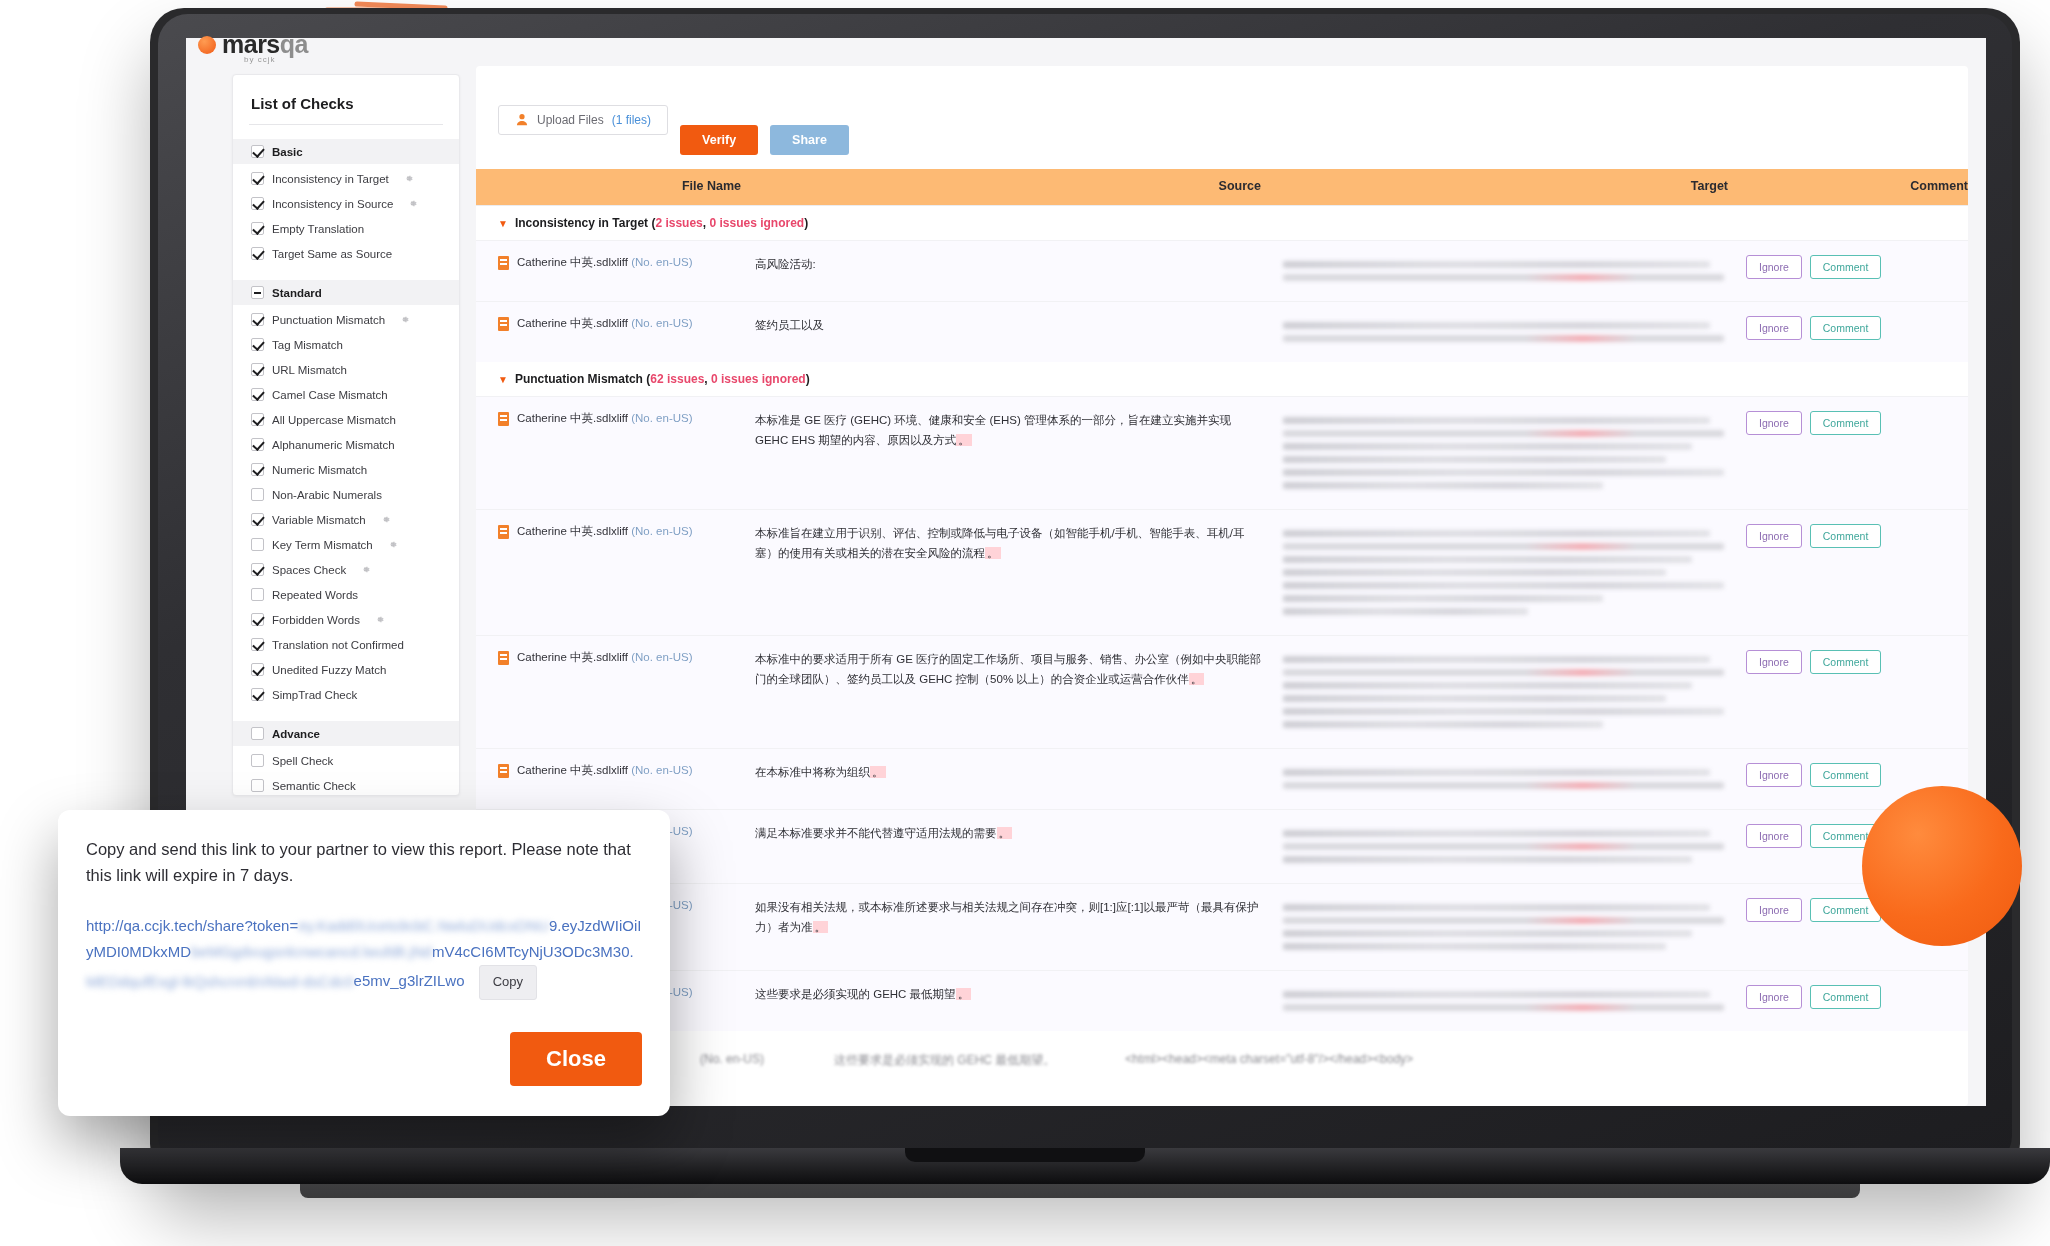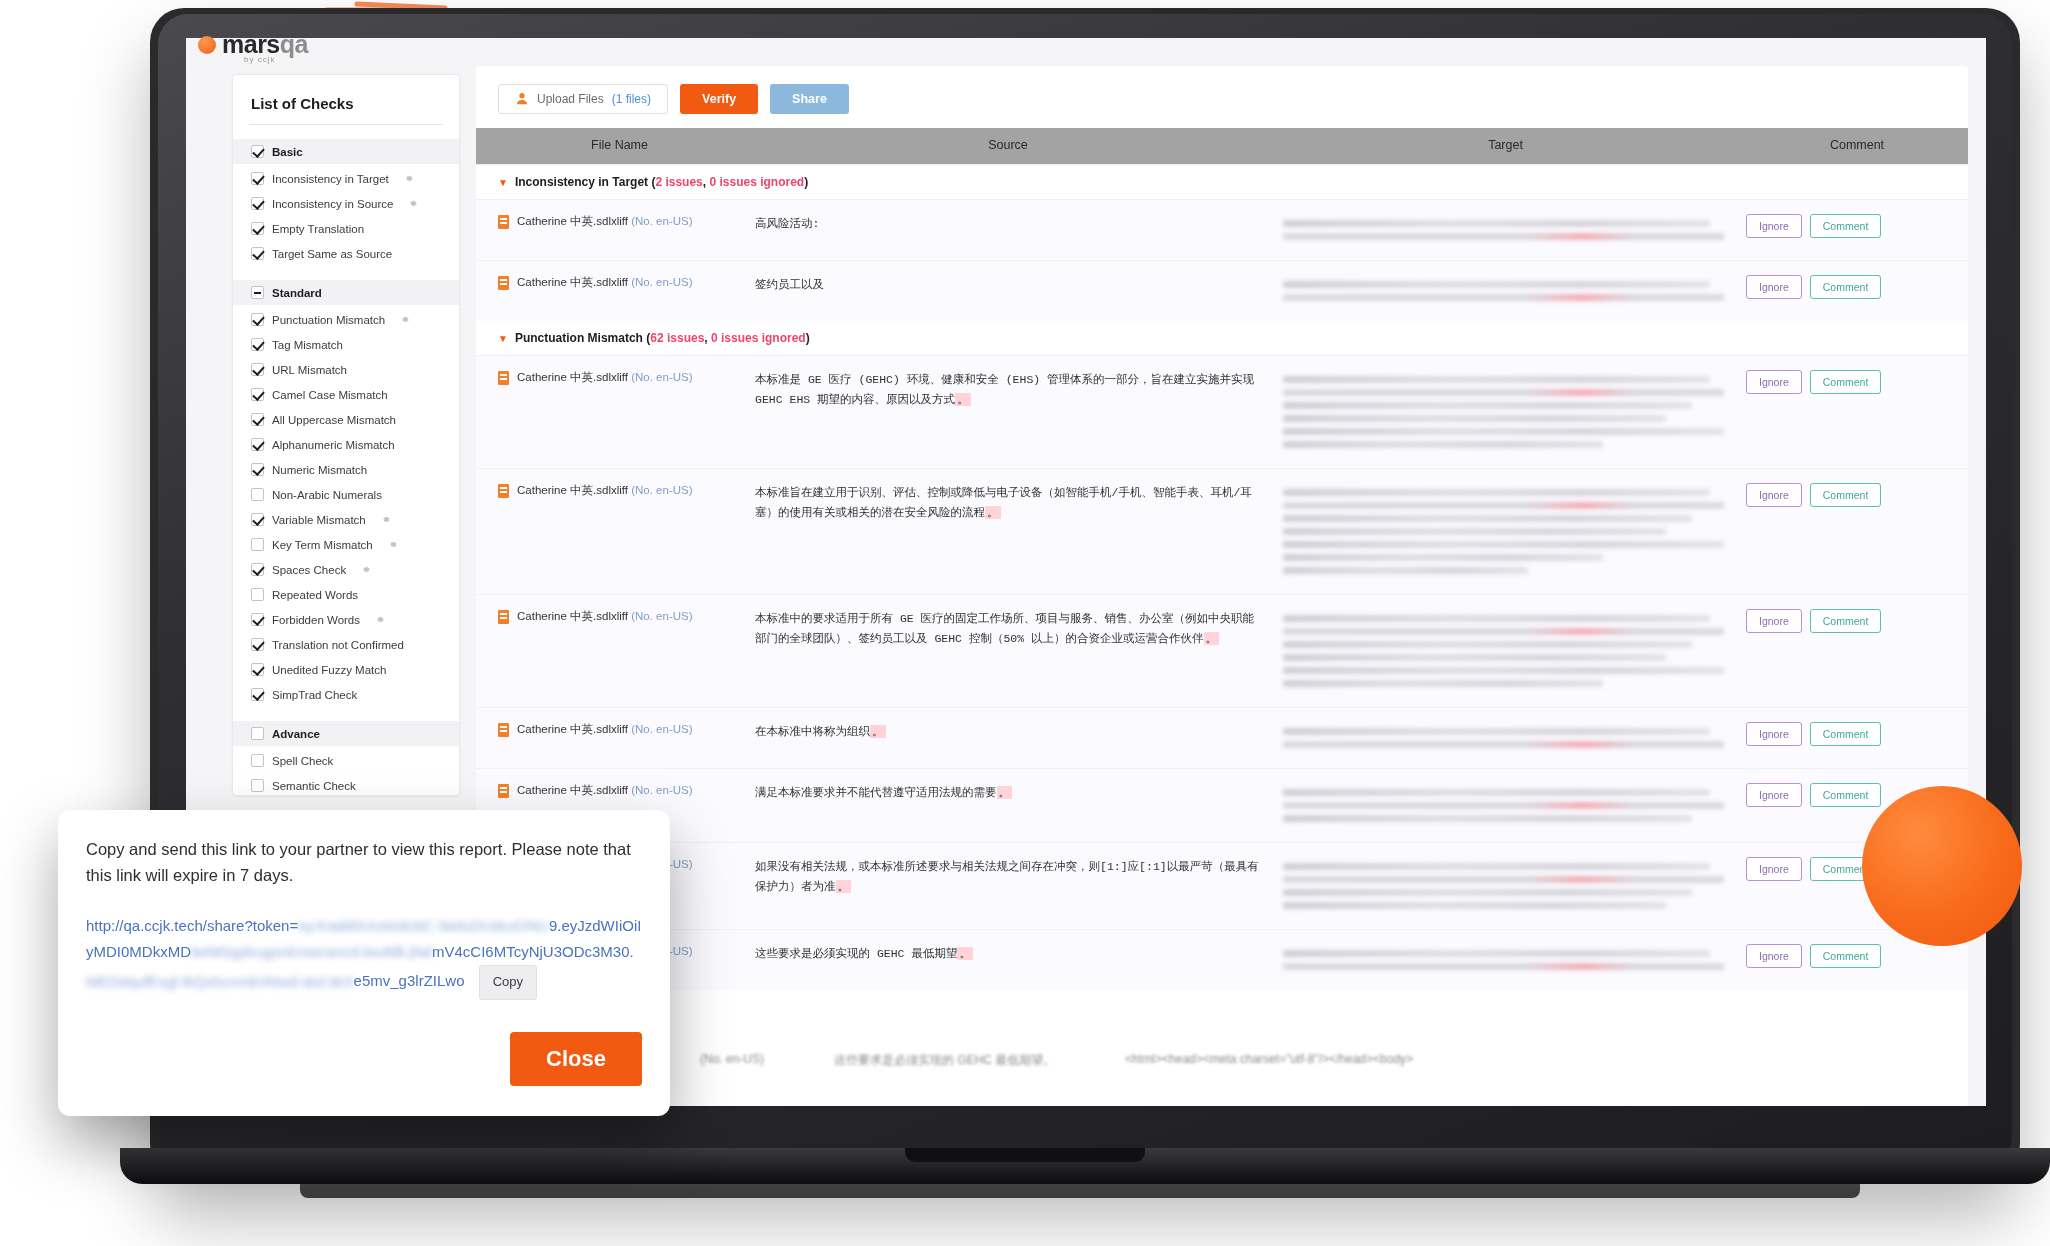--- a/index.html
+++ b/index.html
@@ -96,45 +96,45 @@
   
   .main{ flex:1; margin:28px 18px 0 16px; background:#fff; border-radius:4px; position:relative; }
   .toolbar{ display:flex; align-items:center; gap:12px; padding:18px 20px 14px 22px; }
   .upload{
     display:flex; align-items:center; gap:8px;
     border:1px solid #dedee2; border-radius:3px; padding:7px 16px;
     font-size:12px; color:#6b6b72; background:#fff;
   }
   .upload .cnt{ color:#4a90d9; }
   .up-icon{ width:14px; height:14px; }
-  .btn{ border:none; border-radius:3px; padding:8px 22px; font-size:12.5px; font-weight:700; color:#fff; cursor:pointer; }
+  .btn{ border:none; border-radius:3px; padding:8px 22px; font-size:12.5px; font-weight:700; color:#fff; cursor:pointer;margin-top:41px; }
   .btn-verify{ background:#f15a10; }
   .btn-share{ background:#8db8dd; }
 
   table.report{ width:100%; border-collapse:collapse; table-layout:fixed; }
   table.report th{
-    text-align:center; font-size:12.5px; font-weight:400; color:#2b2b30;
-    padding:10px 0 12px 0; border-bottom:1px solid #ececef; background:#a3a3a3;
+    text-align:right; font-size:12.5px; font-weight:700; color:#2b2b30;
+    padding:10px 0 12px 0; border-bottom:1px solid #ececef; background:#fdba74;
   }
   .c1{ width:265px; padding-left:22px !important; }
   .c2{ width:520px; padding-left:14px !important; }
   .c3{ width:auto; padding-left:22px !important; }
   .c4{ width:240px; padding-left:18px !important; }
 
   tr.group-row td{ padding:10px 0 10px 22px; font-size:12px; font-weight:700; color:#1d1d1f; background:#fff; }
   tr.group-row .caret{ color:#f15a10; margin-right:7px; font-size:10px; }
   tr.group-row .count{ color:#e8476b; font-weight:700; }
 
   tr.issue td{ vertical-align:top; padding-top:14px; padding-bottom:14px;
     border-top:1px solid #f1f1f4; background:#fbfaff; }
   .fname{ display:flex; align-items:flex-start; gap:8px; padding-left:22px; font-size:11.5px; color:#33333a; }
   .fico{ width:11px; height:14px; background:#f2802a; border-radius:1px; position:relative; flex:0 0 auto; margin-top:1px;}
   .fico::after{ content:""; position:absolute; left:2px; top:3px; width:7px; height:1.5px; background:#fff; box-shadow:0 4px 0 #fff; }
   .flang{ color:#7f9fc4; }
-  .src{ font-size:11.5px; line-height:1.7; color:#2f2f35; padding-left:14px;font-family:Liberation Mono, monospace; }
+  .src{ font-size:11.5px; line-height:1.7; color:#2f2f35; padding-left:14px; }
   .hl{ background:#ffd3d8; padding:0 2px; }
   .tgt{ padding-left:22px; }
   .blurline{ height:7px; margin:6px 0; border-radius:2px;
     background:linear-gradient(90deg,#c6c6cc,#d9d9de 40%,#cfcfd5 70%, #dedee3);
     filter: blur(2.2px); opacity:.85; }
   .blurline.w1{width:96%} .blurline.w2{width:99%} .blurline.w3{width:92%}
   .blurline.w4{width:86%} .blurline.w5{width:72%} .blurline.w6{width:55%}
   .blurline.red{ background:linear-gradient(90deg,#d3d3d8 55%, #f2a0a8 68%, #d3d3d8 80%); }
   .actions{ display:flex; gap:8px; padding-left:18px; }
   .mini{

